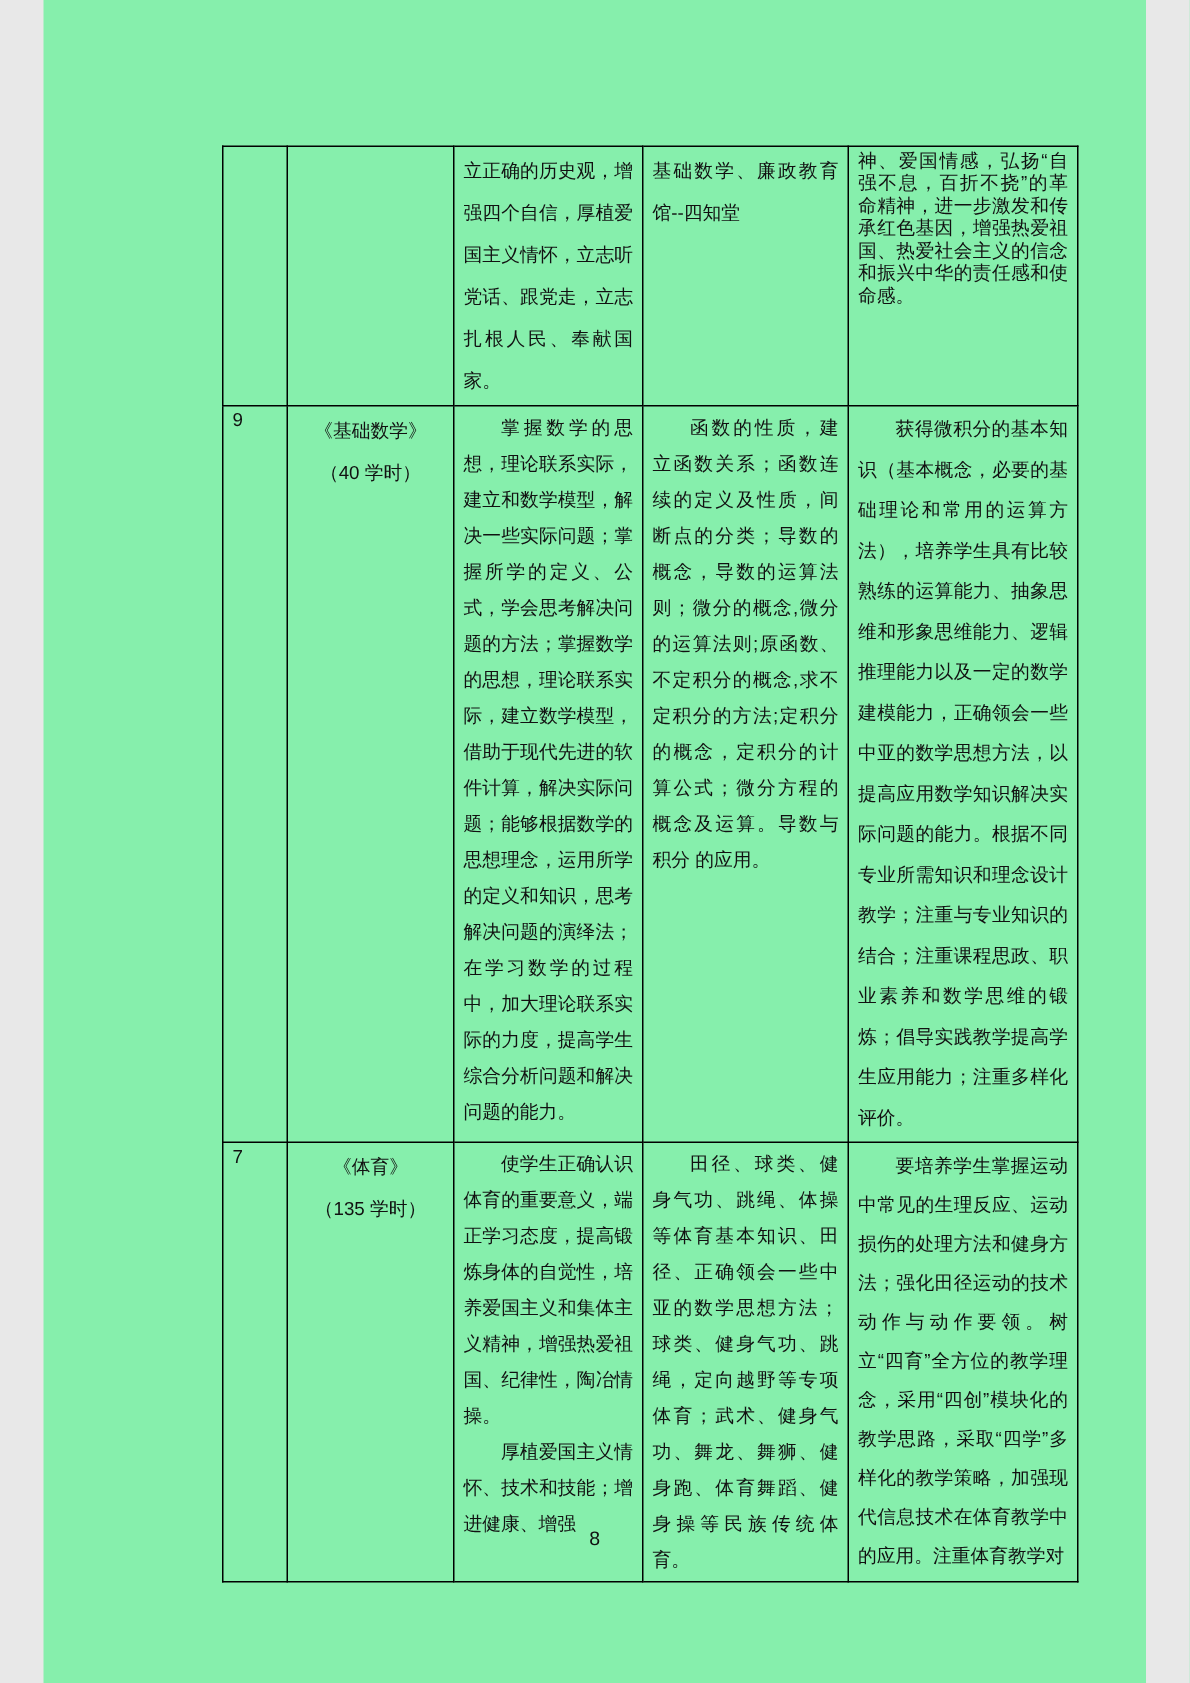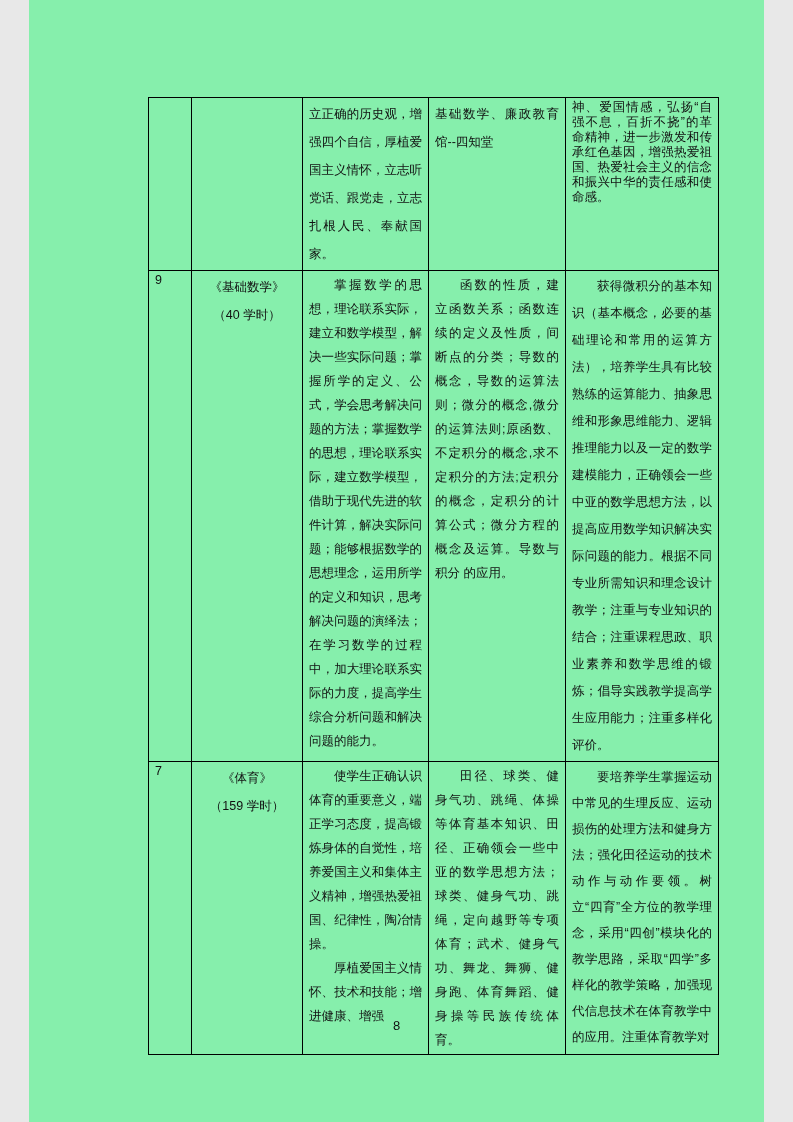--- a/index.html
+++ b/index.html
@@ -105,21 +105,21 @@
         <p class="indent">获得微积分的基本知识（基本概念，必要的基础理论和常用的运算方法），培养学生具有比较熟练的运算能力、抽象思维和形象思维能力、逻辑推理能力以及一定的数学建模能力，正确领会一些中亚的数学思想方法，以提高应用数学知识解决实际问题的能力。根据不同专业所需知识和理念设计教学；注重与专业知识的结合；注重课程思政、职业素养和数学思维的锻炼；倡导实践教学提高学生应用能力；注重多样化评价。</p>
       </td>
     </tr>
 
     <tr class="r10">
       <td class="c-num">
         <p>7</p>
       </td>
       <td class="c-course center">
         <p>《体育》</p>
-        <p>（159 学时）</p>
+        <p>（135 学时）</p>
       </td>
       <td class="c3">
         <p class="indent">使学生正确认识体育的重要意义，端正学习态度，提高锻炼身体的自觉性，培养爱国主义和集体主义精神，增强热爱祖国、纪律性，陶冶情操。</p>
         <p class="indent">厚植爱国主义情怀、技术和技能；增进健康、增强</p>
       </td>
       <td class="c4">
         <p class="indent">田径、球类、健身气功、跳绳、体操等体育基本知识、田径、正确领会一些中亚的数学思想方法；球类、健身气功、跳绳，定向越野等专项体育；武术、健身气功、舞龙、舞狮、健身跑、体育舞蹈、健身操等民族传统体育。</p>
       </td>
       <td class="c5">
         <p class="indent">要培养学生掌握运动中常见的生理反应、运动损伤的处理方法和健身方法；强化田径运动的技术动作与动作要领。树立“四育”全方位的教学理念，采用“四创”模块化的教学思路，采取“四学”多样化的教学策略，加强现代信息技术在体育教学中的应用。注重体育教学对</p>

